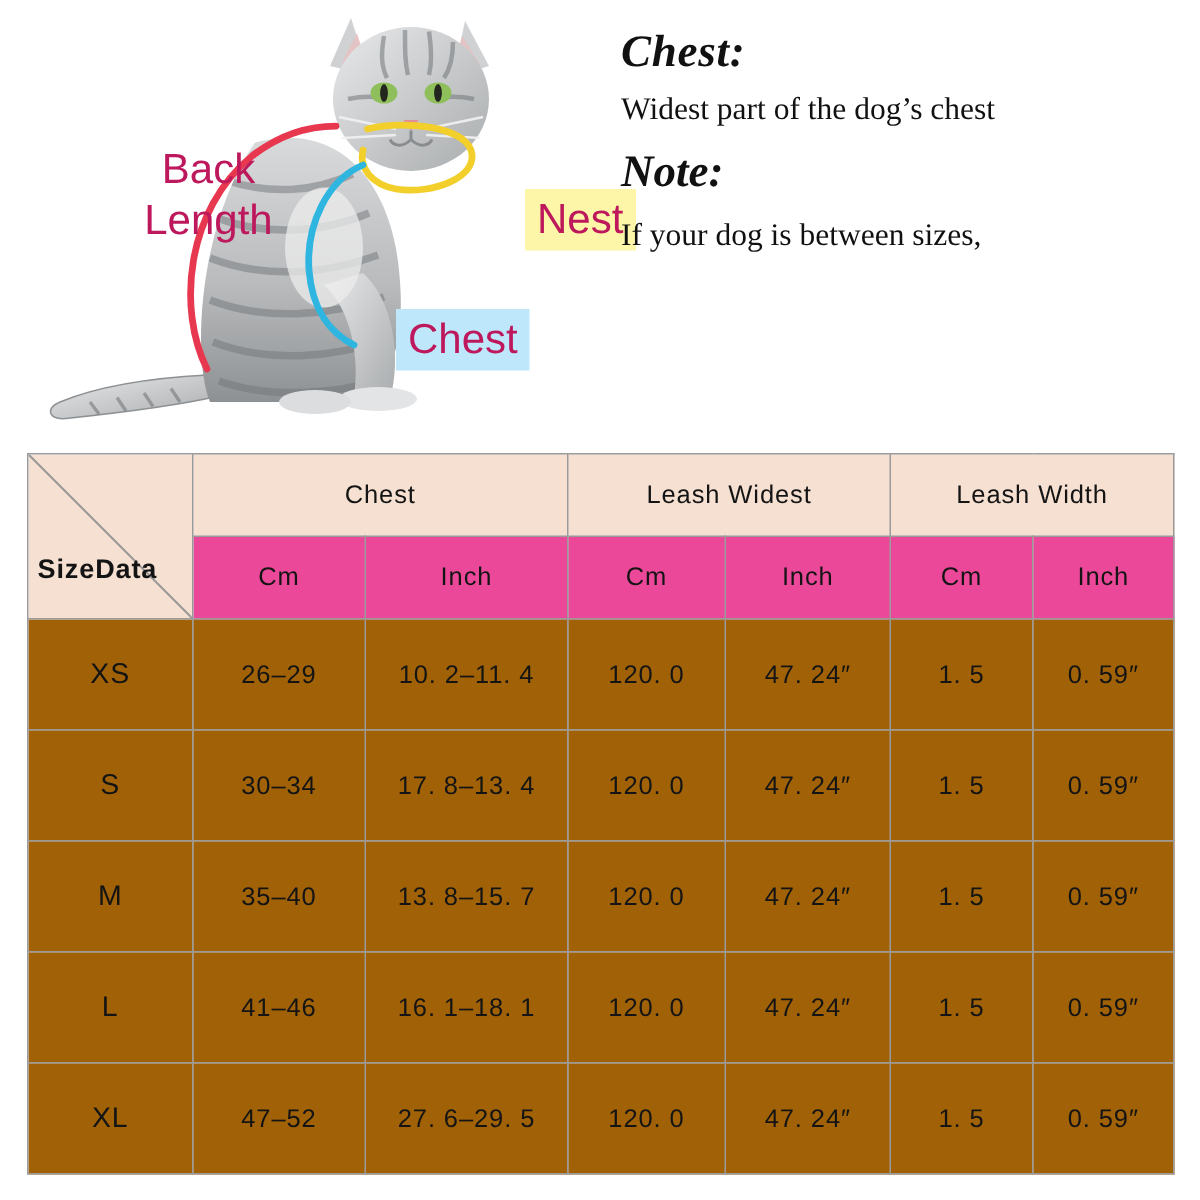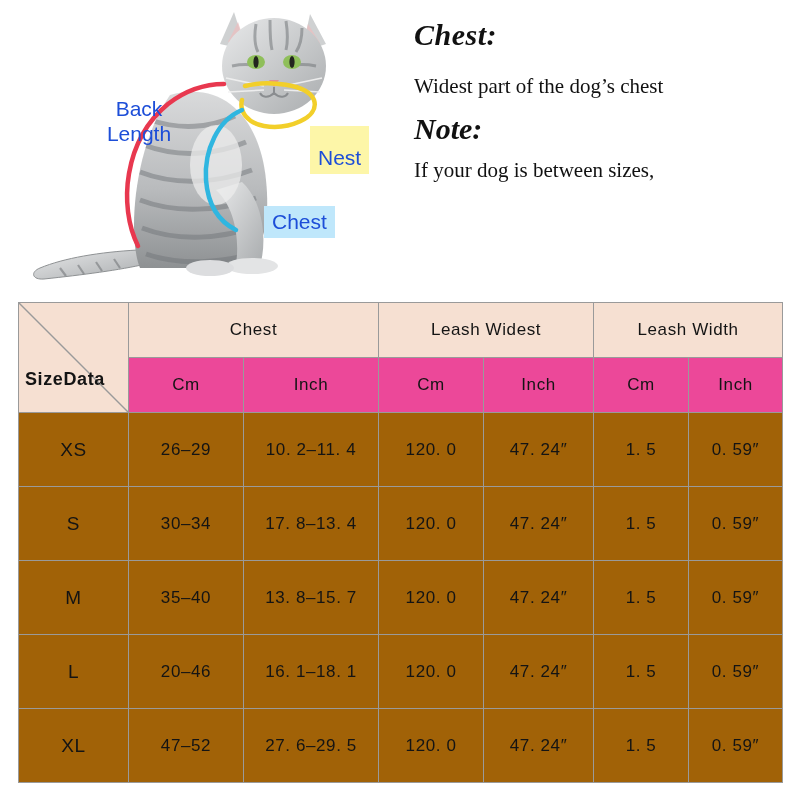--- a/index.html
+++ b/index.html
@@ -30,51 +30,52 @@
     width: 370px;
     height: 300px;
   }
 
   
   .cat-svg { position: absolute; left: 0; top: 0; }
 
   .label-box {
     position: absolute;
     font-family: "Liberation Sans", sans-serif;
-    font-size: 21px;
-    color: #1d4ed8;
+    font-size: 28px;
+    color: #be185d;
     line-height: 1.2;
     white-space: pre-line;
   }
   .label-plain {
     background: transparent;
     text-align: center;
   }
   .label-nest {
     background: #fdf6a8;
-    padding: 19px 8px 4px 8px;
+    padding: 3px 8px 4px 8px;
+    margin-left: 40px;
   }
   .label-chest {
     background: #bfe7fb;
     padding: 3px 8px 4px 8px;
   }
 
   .right-text {
     position: absolute;
     left: 412px;
     top: 18px;
     width: 380px;
   }
   .rt-head {
     font-family: "Liberation Serif", serif;
     font-weight: bold;
     font-style: italic;
     font-size: 30px;
     letter-spacing: 0.5px;
-    margin: 0 0 20px 2px;
+    margin: 0 0 6px 2px;
   }
   .rt-body {
     font-family: "Liberation Serif", serif;
     font-size: 21px;
     margin: 0 0 12px 2px;
     line-height: 1.35;
   }
   .rt-head2 {
     font-family: "Liberation Serif", serif;
     font-weight: bold;
@@ -293,21 +294,21 @@
         <td class="size-col">M</td>
         <td>35–40</td>
         <td>13. 8–15. 7</td>
         <td>120. 0</td>
         <td>47. 24″</td>
         <td>1. 5</td>
         <td>0. 59″</td>
       </tr>
       <tr class="body-row">
         <td class="size-col">L</td>
-        <td>20–46</td>
+        <td>41–46</td>
         <td>16. 1–18. 1</td>
         <td>120. 0</td>
         <td>47. 24″</td>
         <td>1. 5</td>
         <td>0. 59″</td>
       </tr>
       <tr class="body-row">
         <td class="size-col">XL</td>
         <td>47–52</td>
         <td>27. 6–29. 5</td>

